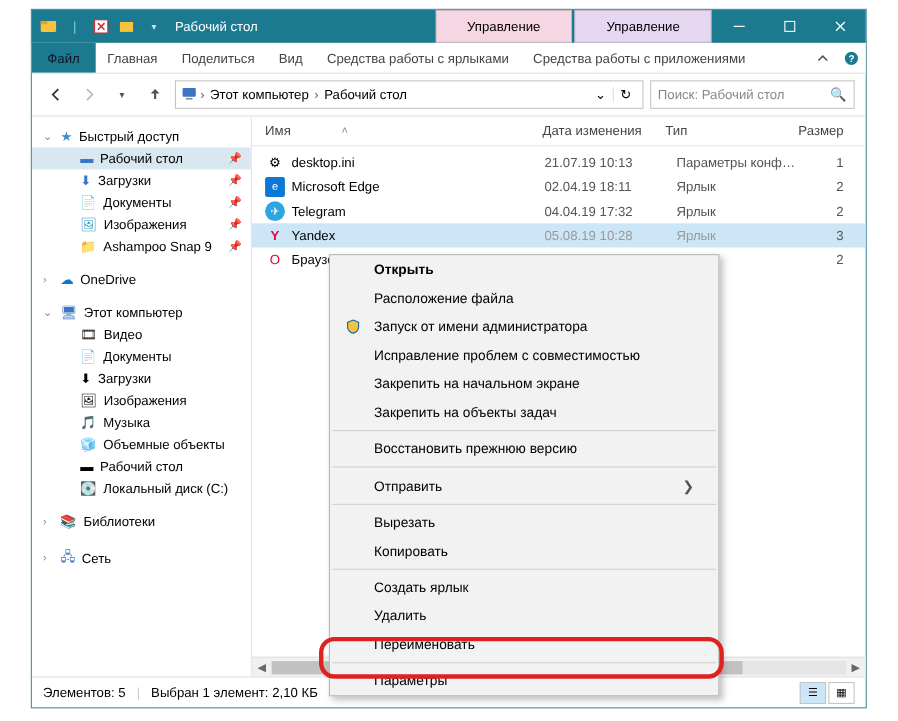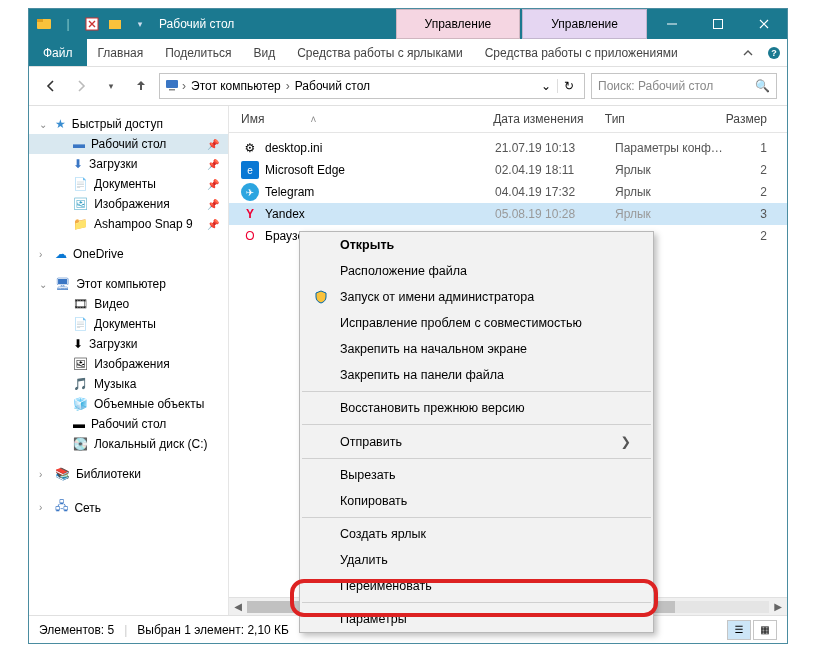--- a/index.html
+++ b/index.html
@@ -11,21 +11,21 @@
 .titlebar .title { margin-left: 8px; }
 .titlebar .ctx-tabs { margin-left: auto; display: flex; }
 .ctx-tab { height: 30px; padding: 0 28px; display: flex; align-items: center; justify-content: center; color: #000; font-size: 12px; border: 1px solid rgba(0,0,0,.15); margin-right: 2px; }
 .ctx-tab.pink { background: #f5d6e2; }
 .ctx-tab.purple { background: #e5d6f2; }
 .winbtns { display: flex; }
 .winbtn { width: 46px; height: 30px; display: flex; align-items: center; justify-content: center; color: #fff; }
 .winbtn svg { width: 12px; height: 12px; }
 .ribbon { display: flex; align-items: stretch; border-bottom: 1px solid #e0e0e0; height: 28px; background: #fff; }
 .ribbon .rtab { padding: 0 11px; display: flex; align-items: center; font-size: 12px; color: #444; }
-.ribbon .rtab.file { background: #1b7990; color: #ffffff; padding: 0 14px; }
+.ribbon .rtab.file { background: #1b7990; color: #0f172a; padding: 0 14px; }
 .ribbon .spacer { flex: 1; }
 .ribbon .collapse { width: 26px; display: flex; align-items: center; justify-content: center; }
 .ribbon .help { width: 26px; display: flex; align-items: center; justify-content: center; }
 .navbar { display: flex; align-items: center; padding: 6px 10px; gap: 6px; border-bottom: 1px solid #e0e0e0; }
 .navbtn { width: 24px; height: 24px; display: flex; align-items: center; justify-content: center; color: #555; }
 .navbtn.disabled { color: #b5b5b5; }
 .addrbar { flex: 1; height: 26px; border: 1px solid #c5c5c5; display: flex; align-items: center; padding: 0 4px; font-size: 12px; }
 .addrbar .crumb { padding: 0 3px; cursor: default; }
 .addrbar .sep { padding: 0 2px; color: #666; }
 .addrbar .drop { margin-left: auto; display: flex; }
@@ -353,21 +353,21 @@
       </span>
       <span>Запуск от имени администратора</span>
     </div>
   <div class="mi">
       <span>Исправление проблем с совместимостью</span>
     </div>
   <div class="mi">
       <span>Закрепить на начальном экране</span>
     </div>
   <div class="mi">
-      <span>Закрепить на панели файла</span>
+      <span>Закрепить на объекты задач</span>
     </div>
   <hr>
   <div class="mi">
       <span>Восстановить прежнюю версию</span>
     </div>
   <hr>
   <div class="mi">
       <span>Отправить</span>
       <span class="sub">❯</span>
     </div>

